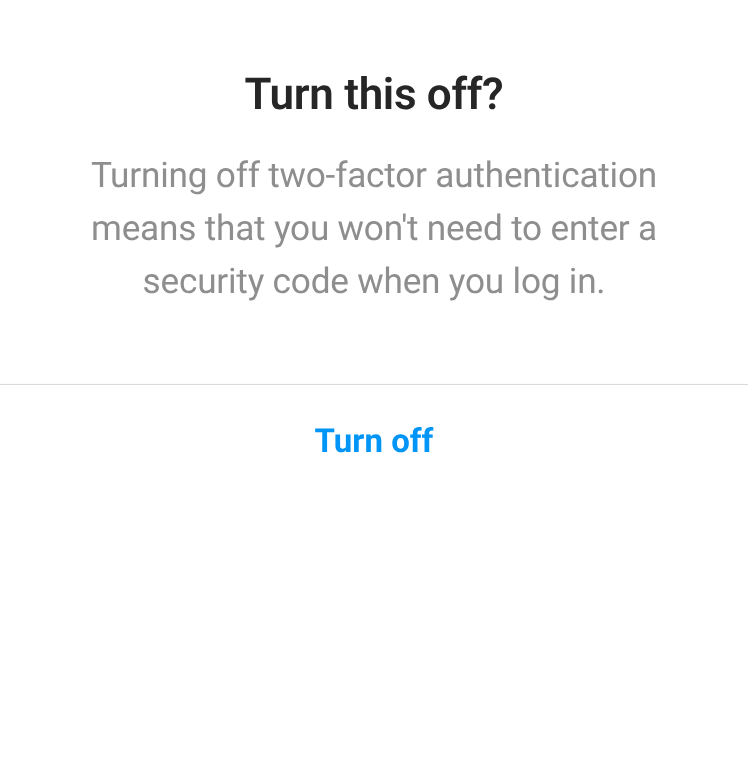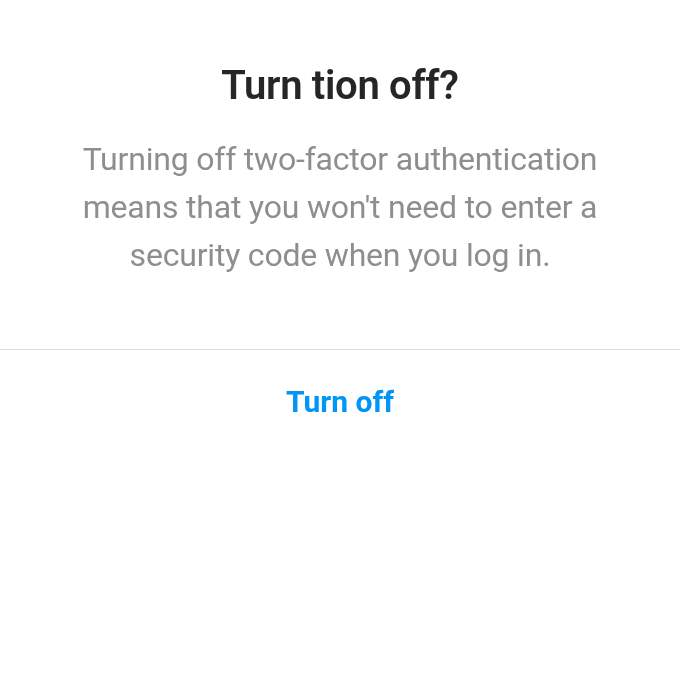--- a/index.html
+++ b/index.html
@@ -66,21 +66,21 @@
       color: #262626;
       font-weight: 400;
       padding-bottom: 44px;
     }
   </style>
 </head>
 <body>
 
 <div class="dialog">
   <div class="dialog-header">
-    <h2 class="dialog-title">Turn tion off?</h2>
+    <h2 class="dialog-title">Turn this off?</h2>
   </div>
   <div class="dialog-body">
     <p class="dialog-message">Turning off two-factor authentica­tion means that you won't need to enter a security code when you log in.</p>
   </div>
   <div class="dialog-actions">
     <button class="dialog-button primary">Turn off</button>
   </div>
 </div>
 
 </body></html>

